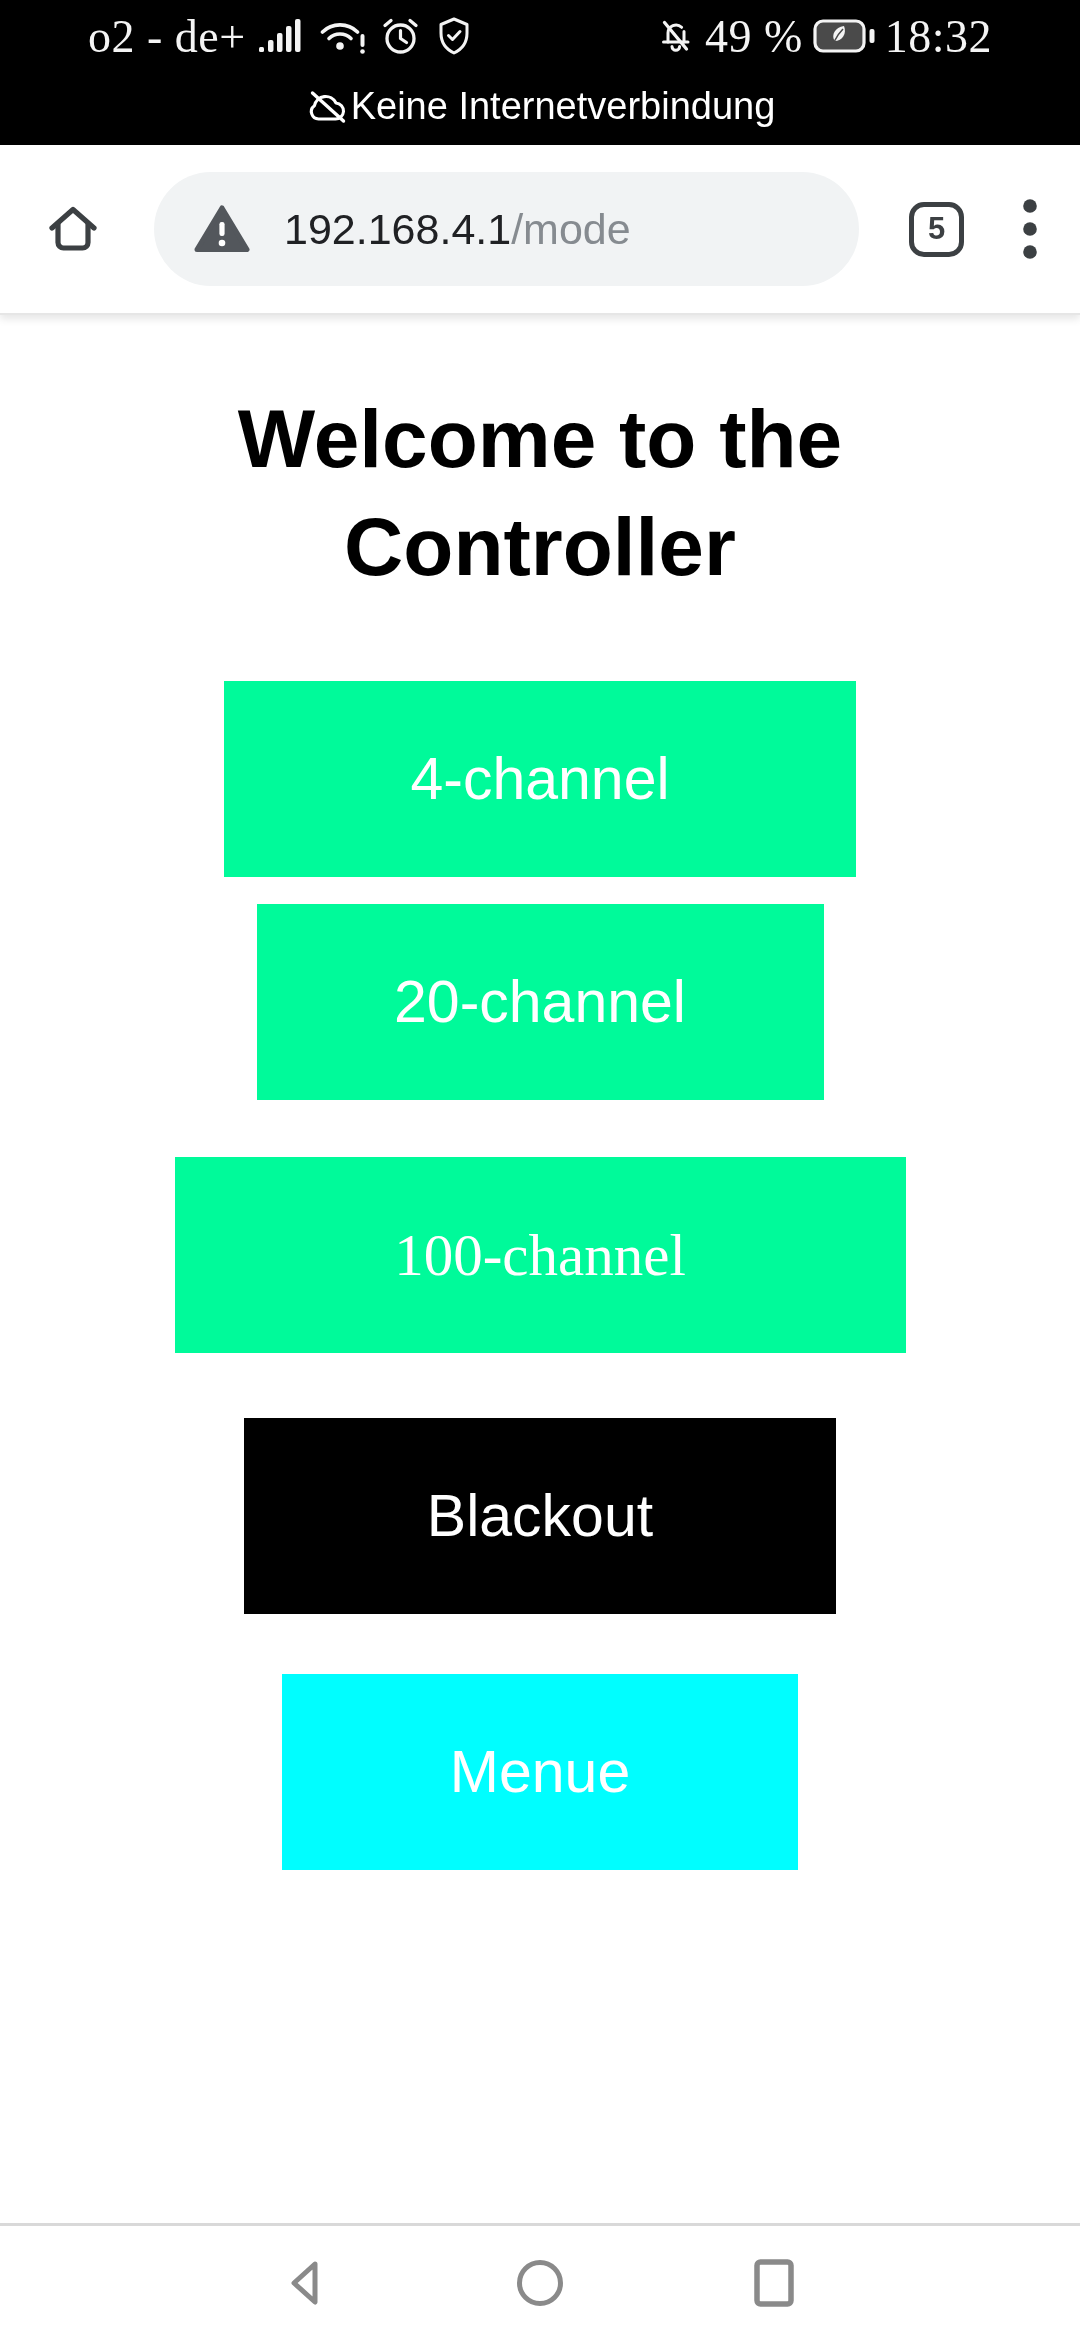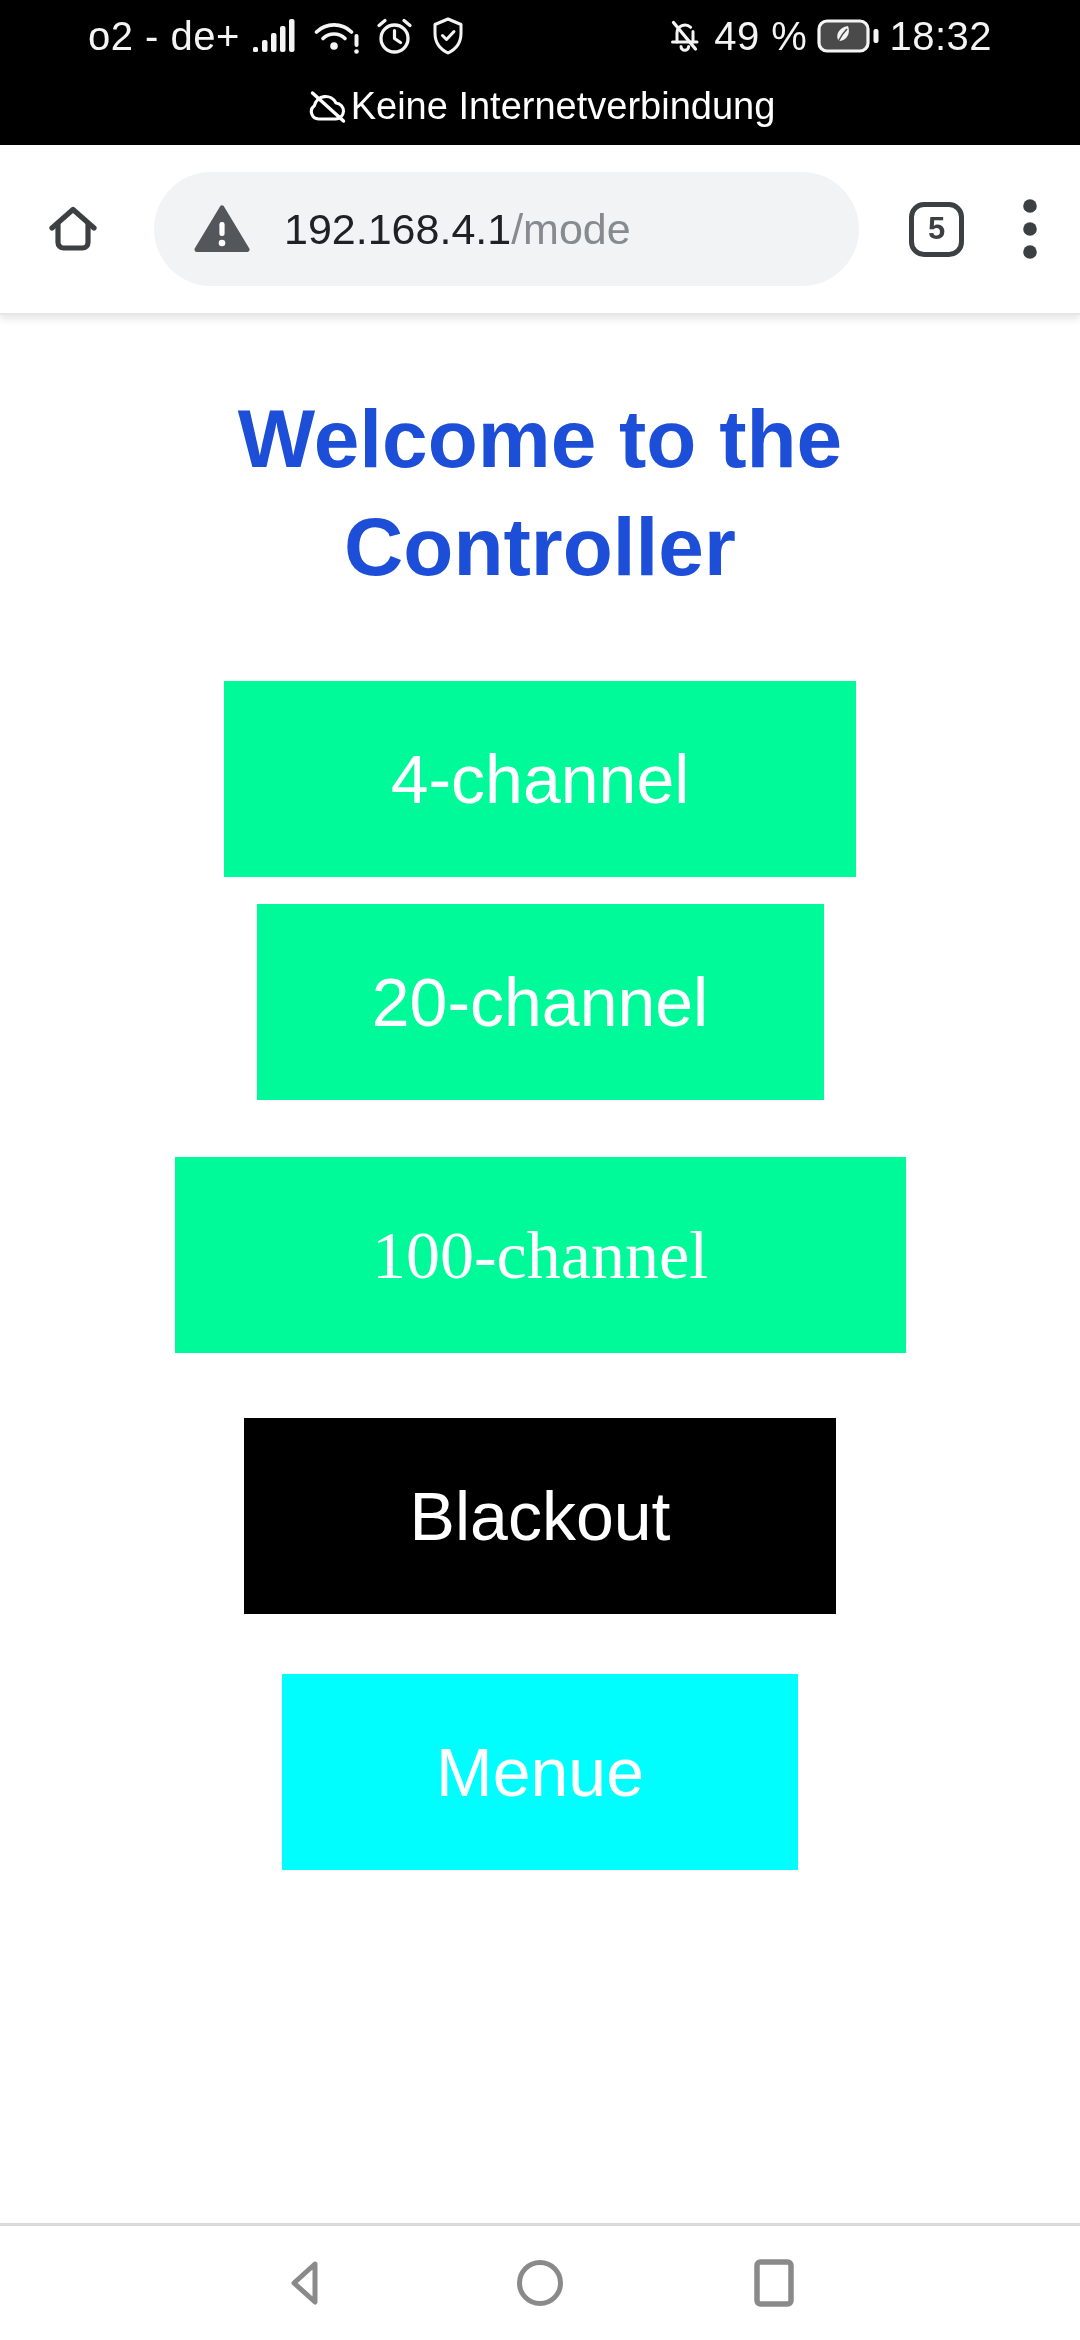--- a/index.html
+++ b/index.html
@@ -22,21 +22,21 @@
     flex-direction: column;
   }
   .status-row1 {
     height: 62px;
     display: flex;
     align-items: center;
     justify-content: space-between;
     padding: 10px 88px 0 88px;
   }
   .status-cluster { display: flex; align-items: center; gap: 13px; }
-  .status-text { font-size: 40px; letter-spacing: 0.5px; white-space: nowrap; }
+  .status-text { font-size: 46px; letter-spacing: 0.5px; white-space: nowrap; font-family: Liberation Serif, serif; }
   .status-row2 {
     height: 83px;
     display: flex;
     align-items: center;
     justify-content: center;
     padding-top: 6px;
   }
   .banner-text { font-size: 38px; color: #ffffff; }
   .sicon { display: inline-flex; align-items: center; }
 
@@ -84,33 +84,33 @@
   .content {
     flex: 1 1 auto;
     background: #ffffff;
     text-align: center;
     overflow: hidden;
   }
   .page-title {
     margin-top: 70px;
     font-size: 82px;
     font-weight: bold;
-    color: #1d4ed8;
+    color: #000000;
     line-height: 108px;
   }
   .page-title span { display: block; white-space: nowrap; }
   .mode-btn {
     display: block;
     margin-left: auto;
     margin-right: auto;
     border: none;
     height: 196px;
     color: #ffffff;
     font-family: "Liberation Sans", "DejaVu Sans", sans-serif;
-    font-size: 68px;
+    font-size: 59px;
     cursor: pointer;
   }
   .b1 { width: 632px; margin-top: 80px; }
   .b2 { width: 567px; margin-top: 27px; }
   .b3 { width: 731px; margin-top: 57px; font-family: Liberation Serif, serif; }
   .b4 { width: 516px; margin-top: 60px; }
   .b5 { width: 592px; margin-top: 65px; }
 
   
   .nav-bar {

